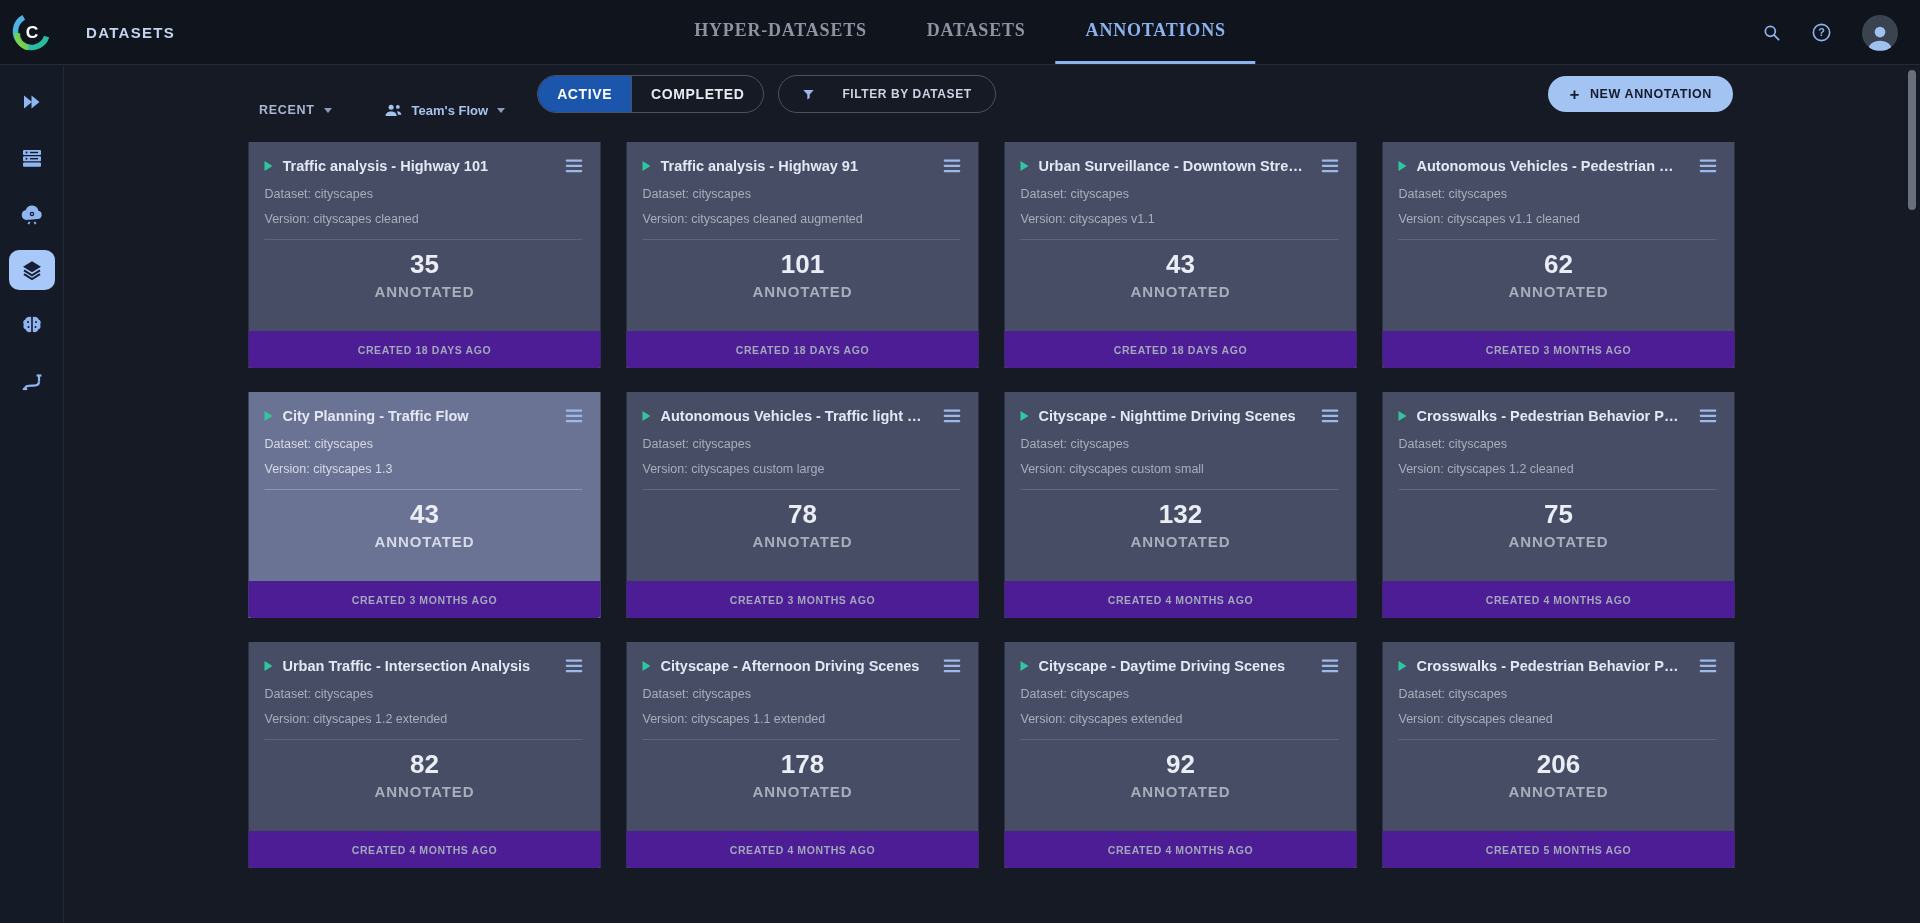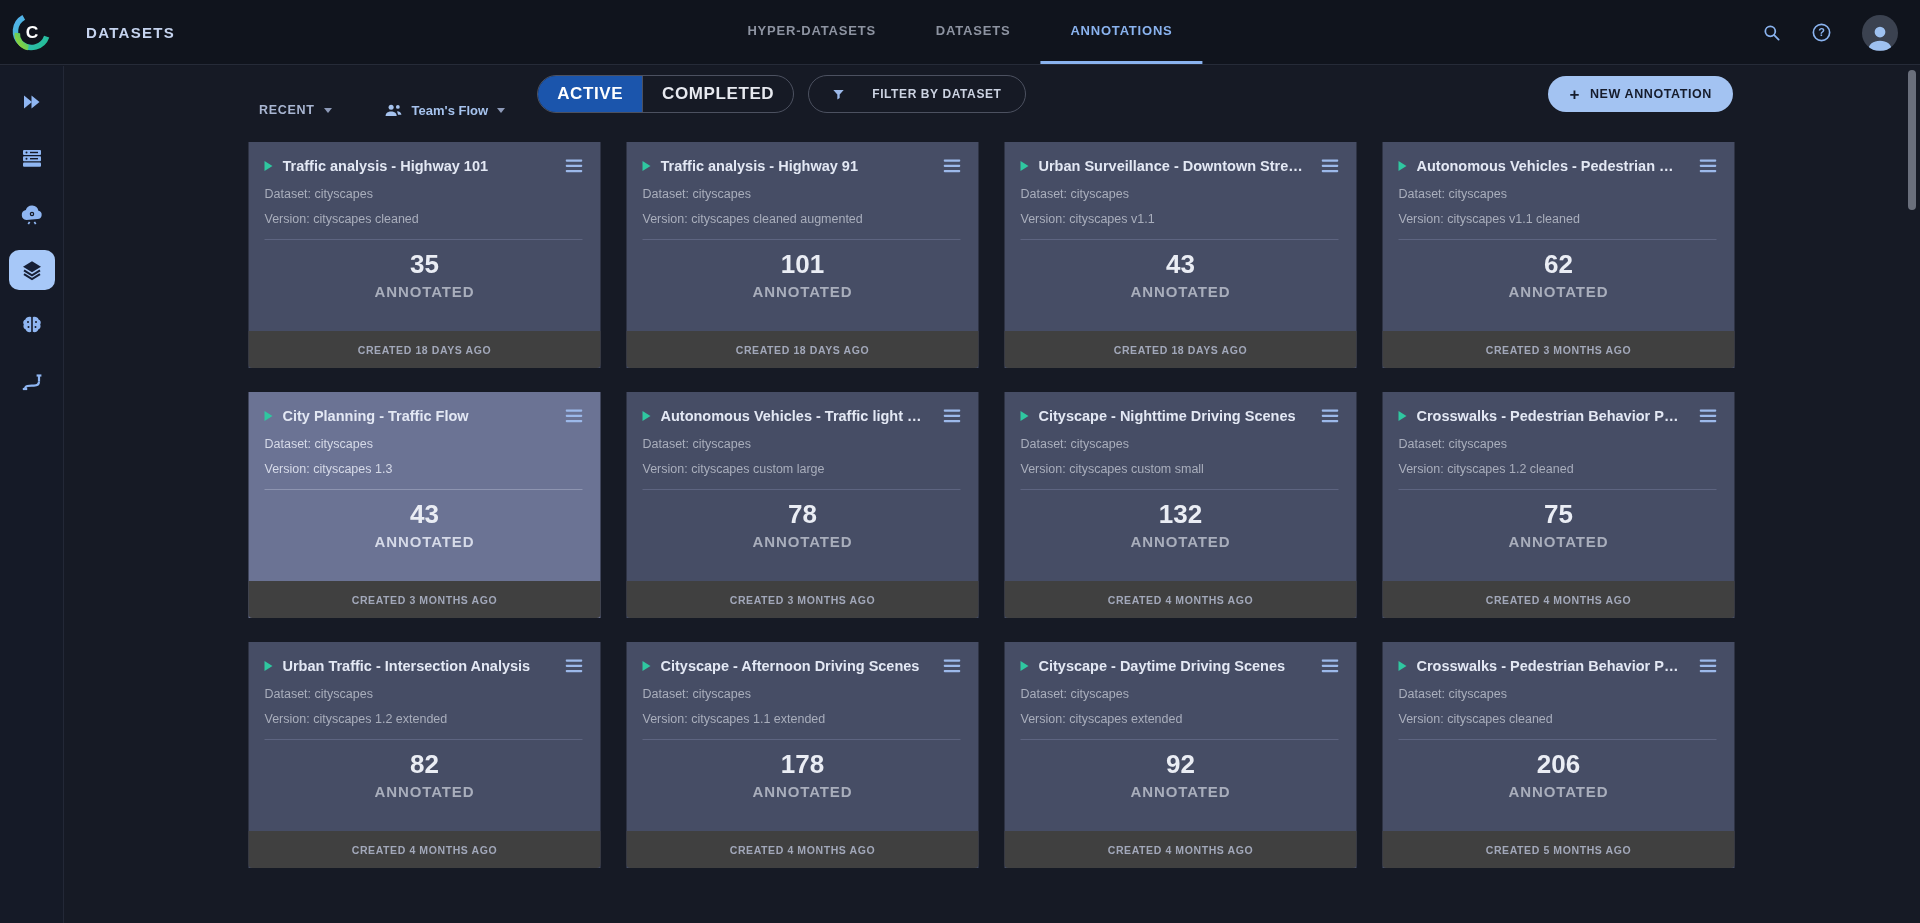--- a/index.html
+++ b/index.html
@@ -14,22 +14,22 @@
   .header {
     position:absolute; top:0; left:0; right:0; height:65px;
     background:#10141d; border-bottom:1px solid #262b38;
     display:flex; align-items:center; z-index:10;
   }
   .logo-box { width:64px; height:64px; display:flex; align-items:center; justify-content:center; flex:0 0 64px; }
   .page-title { color:#c5d3ee; font-size:15px; font-weight:bold; letter-spacing:1.3px; margin-left:22px; }
   .tabs { position:absolute; left:50%; transform:translateX(-50%); top:0; height:65px; display:flex; }
   .tab {
     height:64px; display:flex; align-items:center; padding:0 30px;
-    color:#8d93a1; font-size:13px; font-weight:bold; letter-spacing:0.8px;
-    cursor:pointer; border-bottom:3px solid transparent;
+    color:#8d93a1; font-size:18px; font-weight:bold; letter-spacing:0.8px;
+    cursor:pointer; border-bottom:3px solid transparent;font-family:Liberation Serif, serif;
   }
   .tab.active { color:#8ab3ef; border-bottom-color:#8ab3ef; }
   .header-icons { position:absolute; right:22px; top:0; height:65px; display:flex; align-items:center; gap:30px; }
   .hicon { color:#8ab3ef; display:flex; align-items:center; justify-content:center; cursor:pointer; }
   .avatar { width:36px; height:36px; border-radius:50%; background:#3b4250; display:flex; align-items:flex-end; justify-content:center; overflow:hidden; cursor:pointer; }
 
   
   .sidebar {
     position:absolute; top:66px; left:0; bottom:0; width:64px;
     background:#151a27; border-right:1px solid #232837;
@@ -42,21 +42,21 @@
   .main { position:absolute; left:64px; top:66px; right:0; bottom:0; background:#161a25; }
   .toolbar {
     position:absolute; top:9px; left:183px; right:187px; height:38px;
     display:flex; align-items:center;
   }
   .sort-ctl, .scope-ctl { display:flex; align-items:center; gap:9px; cursor:pointer;margin-top:32px; }
   .sort-ctl { color:#a9b6d2; font-size:12.5px; font-weight:bold; letter-spacing:0.7px; margin-left:12px; }
   .scope-ctl { color:#a6c3ee; font-size:13px; font-weight:bold; margin-left:52px; }
   .caret { width:0; height:0; border-left:4.5px solid transparent; border-right:4.5px solid transparent; border-top:5px solid #8d9ab8; }
   .toggle { display:flex; height:38px; border:1px solid #4c5160; border-radius:19px; overflow:hidden; margin-left:32px; }
-  .toggle-seg { display:flex; align-items:center; padding:0 19px; font-size:17px; font-weight:bold; letter-spacing:0.6px; color:#e8eaf0; cursor:pointer;text-align:right; }
+  .toggle-seg { display:flex; align-items:center; padding:0 19px; font-size:14px; font-weight:bold; letter-spacing:0.6px; color:#e8eaf0; cursor:pointer;text-align:right; }
   .toggle-seg.on { background:#1b55ac; color:#ffffff; }
   .toggle-seg.off { border-left:1px solid #4c5160; }
   .filter-pill {
     display:flex; align-items:center; gap:27px; height:38px; padding:0 23px; margin-left:14px;
     border:1px solid #4c5160; border-radius:19px; color:#ccd3e2;
     font-size:12px; font-weight:bold; letter-spacing:0.6px; cursor:pointer;
   }
   .filter-pill .funnel { color:#9cb9ea; display:flex; }
   .spacer { flex:1; }
   .new-btn {
@@ -83,21 +83,21 @@
   .meta { color:#a9aebc; font-size:12.5px; padding:0 18px 0 16px; }
   .meta.d { margin-top:13px; }
   .meta.v { margin-top:11px; }
   .card.highlight .meta { color:#d6dae8; }
   .divider { border-top:1px solid #5d6480; margin:13px 18px 0 16px; }
   .card.highlight .divider { border-top-color:#8d94b0; }
   .count { text-align:center; color:#eaedf4; font-size:26px; font-weight:bold; margin-top:10px; line-height:1.1; }
   .count-label { text-align:center; color:#a9aebc; font-size:15px; font-weight:bold; letter-spacing:0.9px; margin-top:4px; }
   .card.highlight .count-label { color:#d6dae8; }
   .card-footer {
-    margin-top:auto; height:37px; background:#404040; border-radius:0 0 4px 4px;
+    margin-top:auto; height:37px; background:#4c1d95; border-radius:0 0 4px 4px;
     display:flex; align-items:center; justify-content:center;
     color:#a2a8ba; font-size:10.5px; font-weight:bold; letter-spacing:0.6px;
   }
 
   
   .scroll-thumb { position:absolute; right:4px; top:70px; width:8px; height:140px; border-radius:4px; background:#6a6f7c; cursor:pointer; }
 </style>
 </head>
 <body>
 

